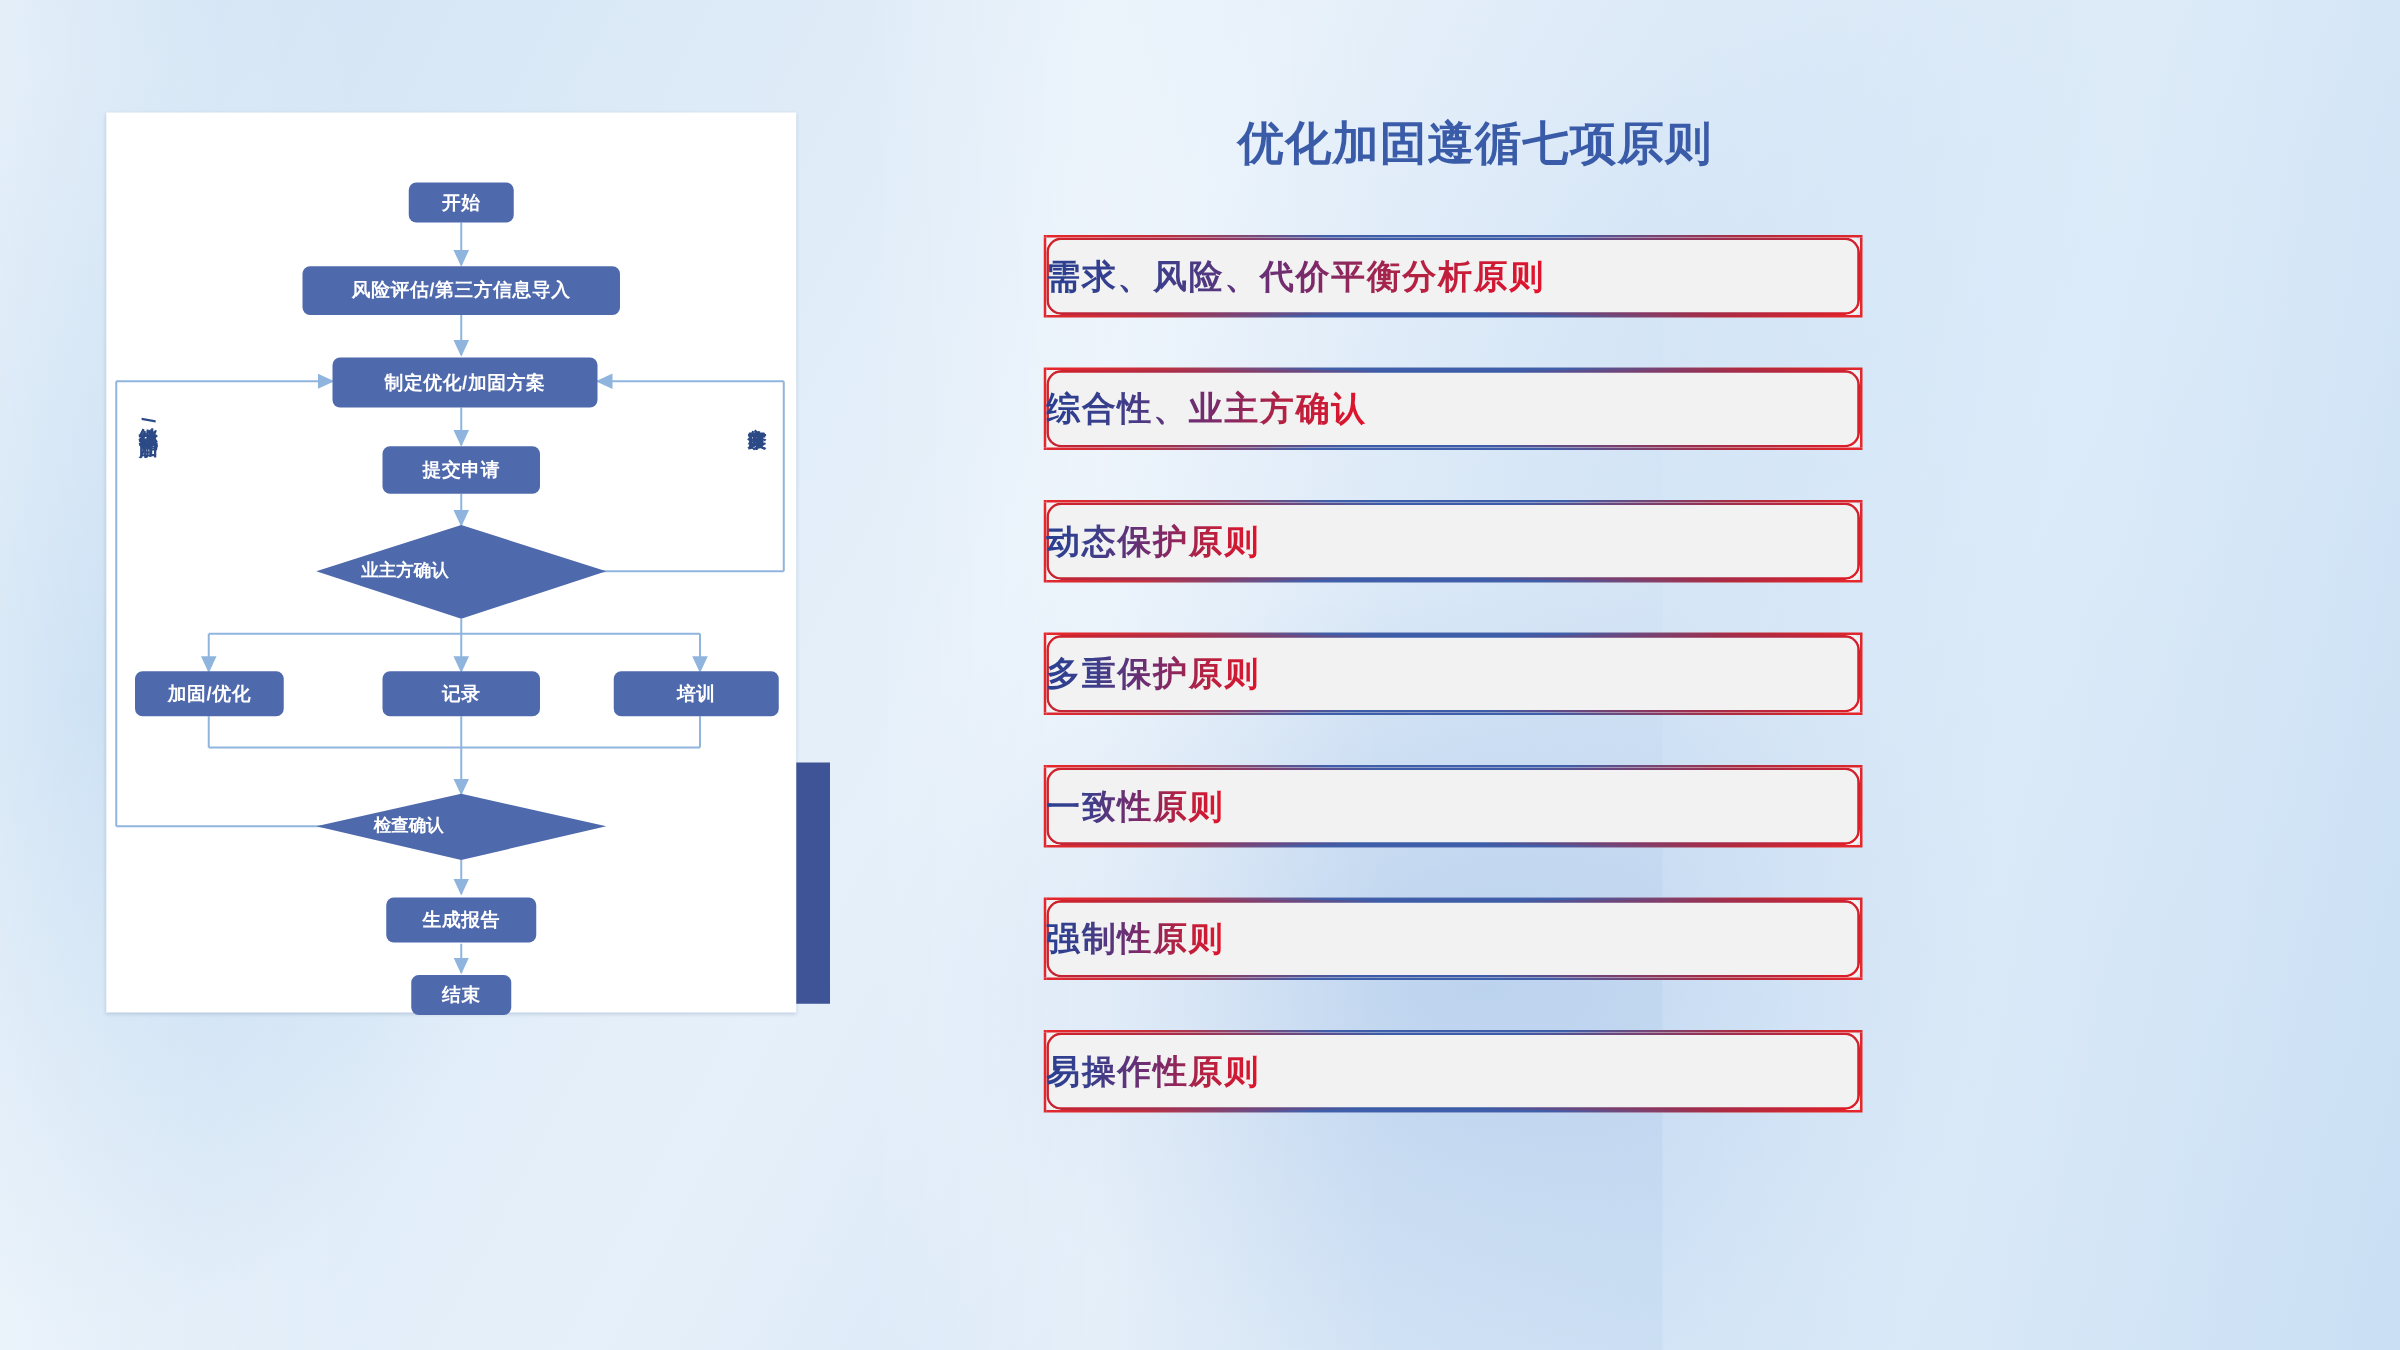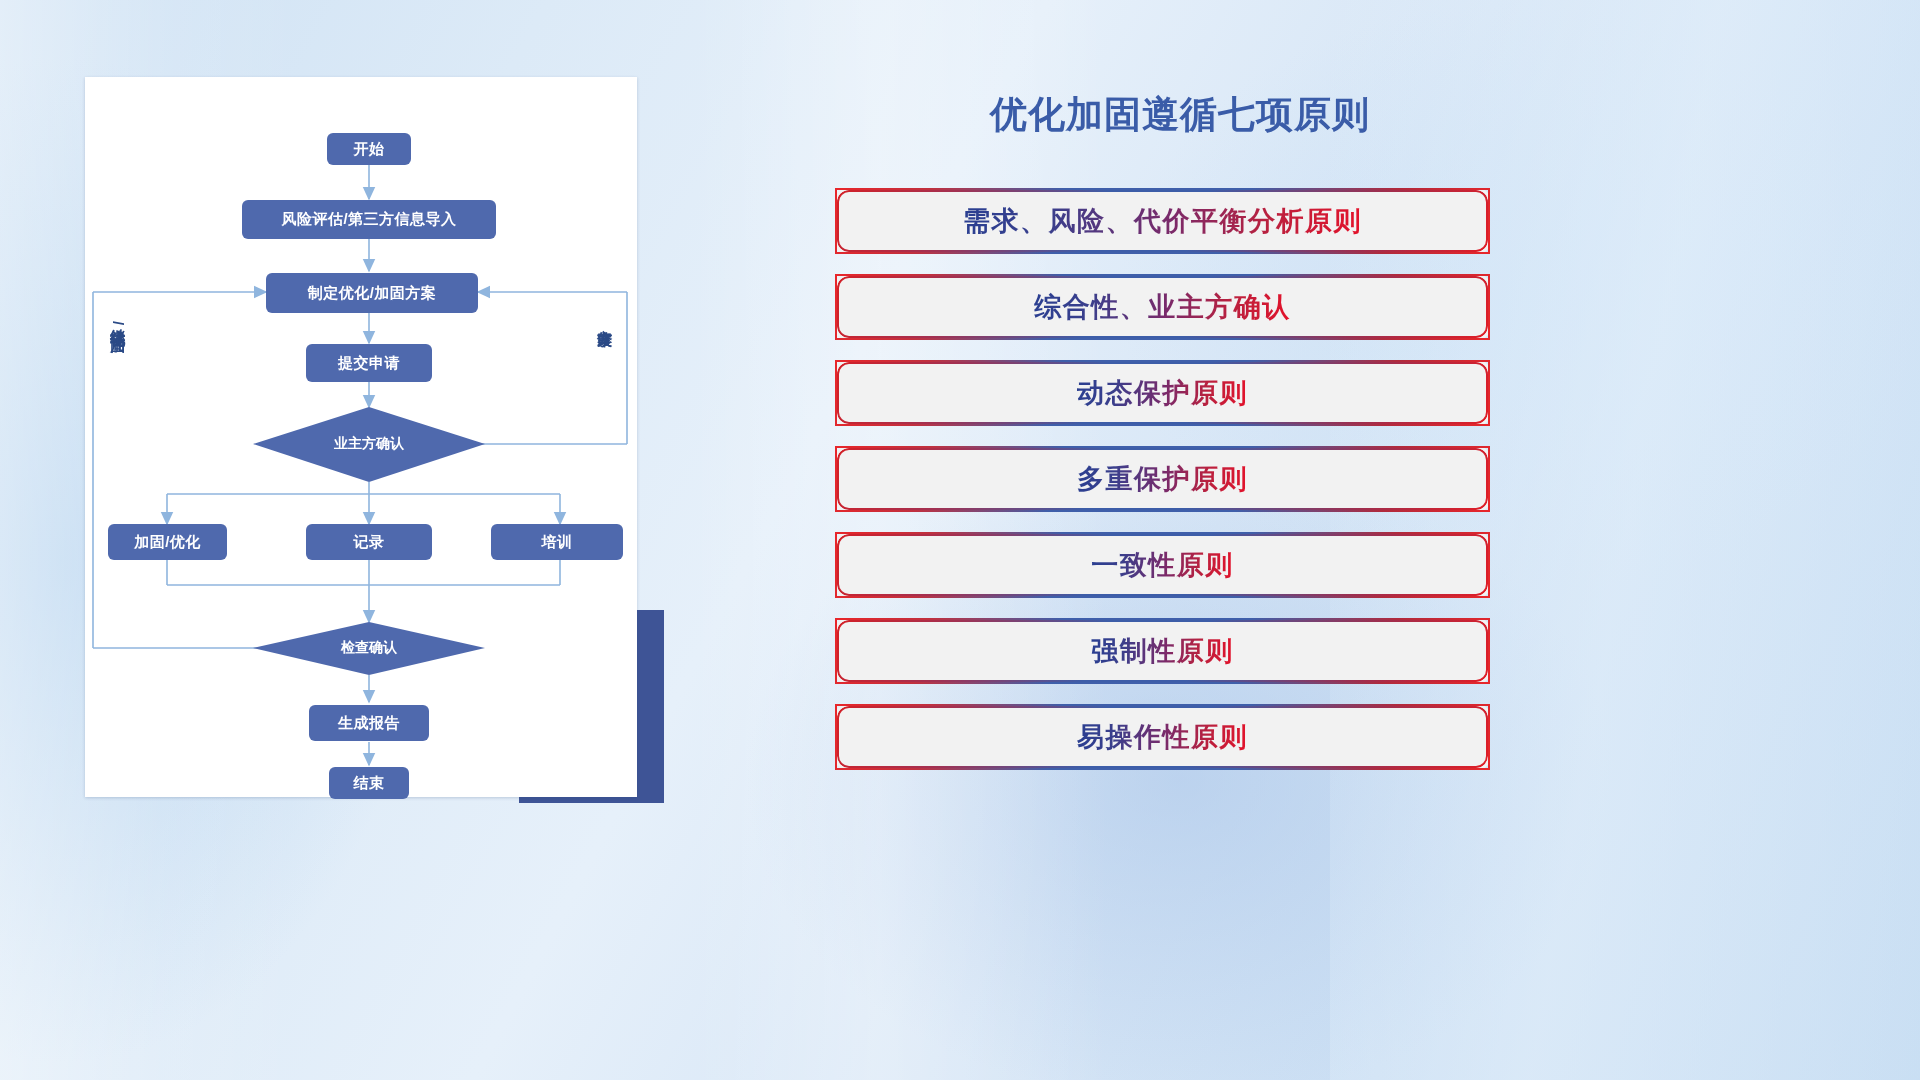--- a/index.html
+++ b/index.html
@@ -30,21 +30,21 @@
     left: 1330px; top: 0; width: 590px; height: 1080px;
     background: linear-gradient(100deg, rgba(255,255,255,0) 0%, rgba(232,243,252,0.55) 50%, rgba(214,233,249,0.35) 100%);
   }
 
   
   #flow-shadow-block {
     position: absolute; left: 519px; top: 610px; width: 145px; height: 193px;
     background: #3e5496;
   }
   #flowchart-card {
-    position: absolute; left: 85px; top: 77px; width: 552px; height: 720px;
+    position: absolute; left: 85px; top: 90px; width: 552px; height: 720px;
     background: #ffffff;
     box-shadow: 0 1px 3px rgba(40,70,120,0.22);
   }
   #flow-canvas { position: absolute; inset: 0; }
 
   .node {
     position: absolute;
     background: #4f69ad;
     border-radius: 6px;
     color: #ffffff;
@@ -52,21 +52,21 @@
     font-weight: bold;
     display: flex; align-items: center; justify-content: center;
     white-space: nowrap;
     letter-spacing: .5px;
   }
   .diamond-label {
     position: absolute;
     color: #ffffff;
     font-size: 14px;
     font-weight: bold;
-    display: flex; align-items: center; justify-content: center;
+    display: flex; align-items: center; 
     white-space: nowrap;
     pointer-events: none;
   }
   .vlabel {
     position: absolute;
     writing-mode: vertical-rl;
     text-orientation: upright;
     color: #2b4a86;
     font-size: 15px;
     font-weight: bold;
@@ -86,26 +86,26 @@
     font-weight: bold;
     color: #3a5ca8;
     letter-spacing: 1px;
   }
   #principles-list {
     position: absolute; left: 15px; top: 118px; width: 655px;
   }
   .principle-item {
     position: relative;
     height: 66px;
-    margin-bottom: 20px;
+    margin-bottom: 40px;
     background: #f2f2f2;
     border-radius: 12px;
     border: 2px solid transparent;
     border-image: linear-gradient(103deg, #e8262a 0%, #c0303f 14%, #3f5faa 34%, #3f5faa 62%, #b02a3d 84%, #e8262a 100%) 1;
-    display: flex; align-items: center; justify-content: center;
+    display: flex; align-items: center; justify-content: flex-start;
   }
   .principle-box {
     position: absolute; inset: 0;
     border-radius: 12px;
     padding: 2px;
     background: linear-gradient(112deg, #d32027 0%, #a23152 18%, #3d5da8 40%, #3d5da8 55%, #9c2f50 80%, #e01d26 100%);
     -webkit-mask: linear-gradient(#000 0 0) content-box, linear-gradient(#000 0 0);
     -webkit-mask-composite: xor;
     mask-composite: exclude;
     pointer-events: none;

